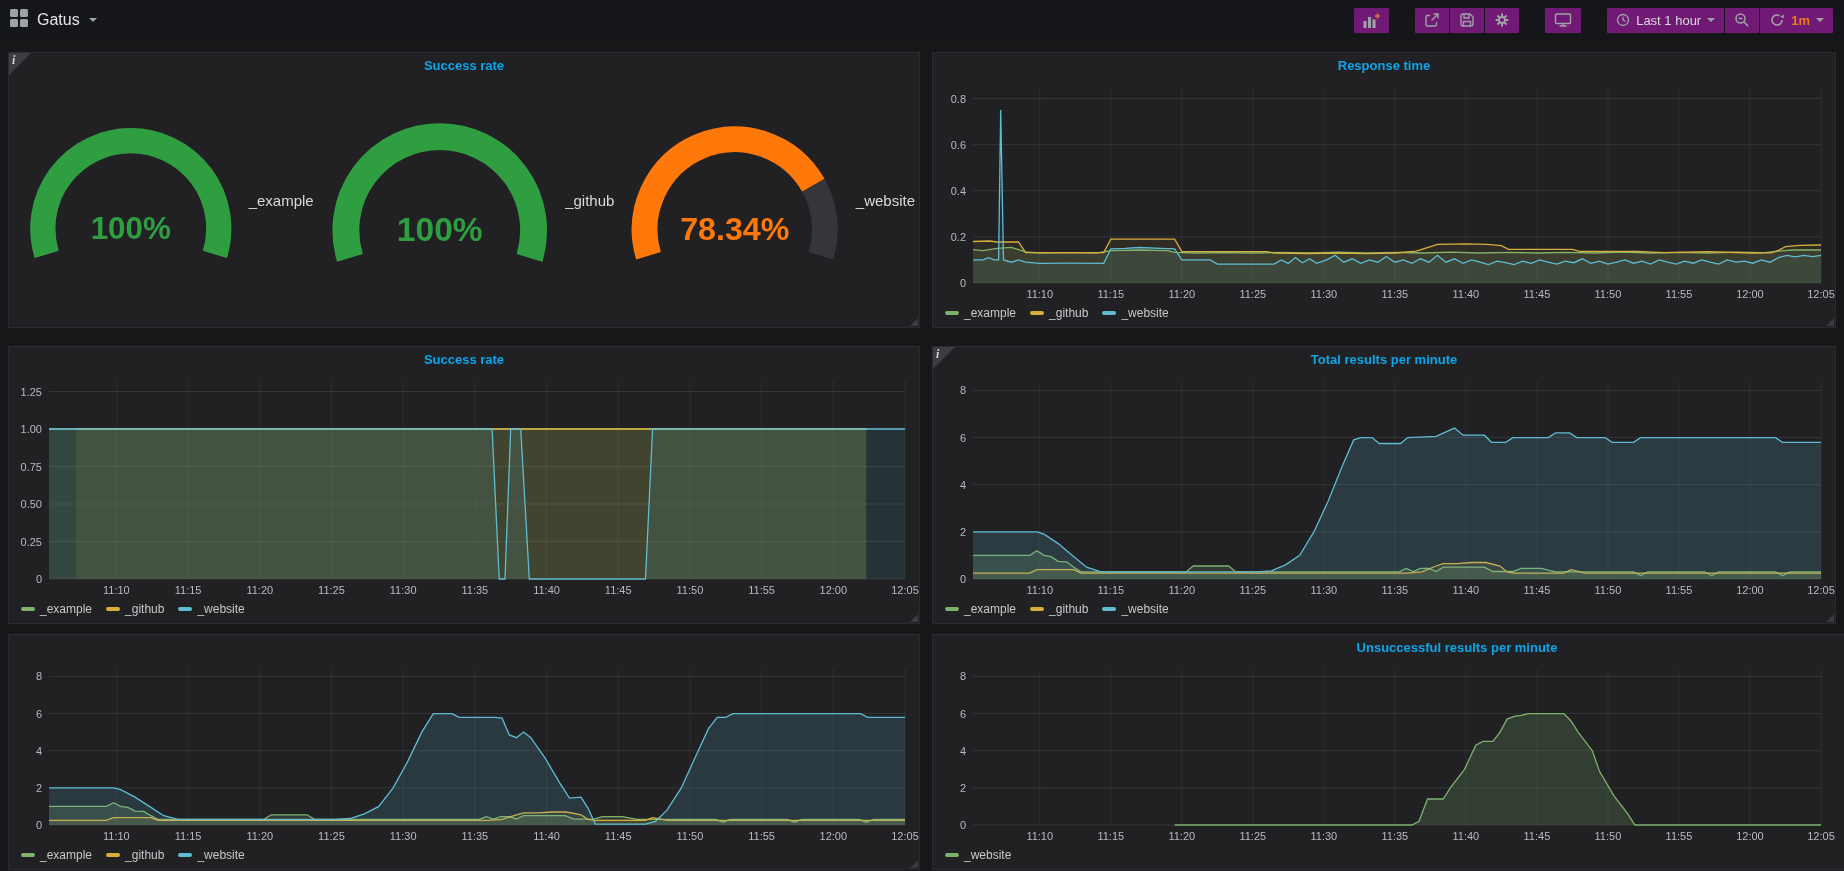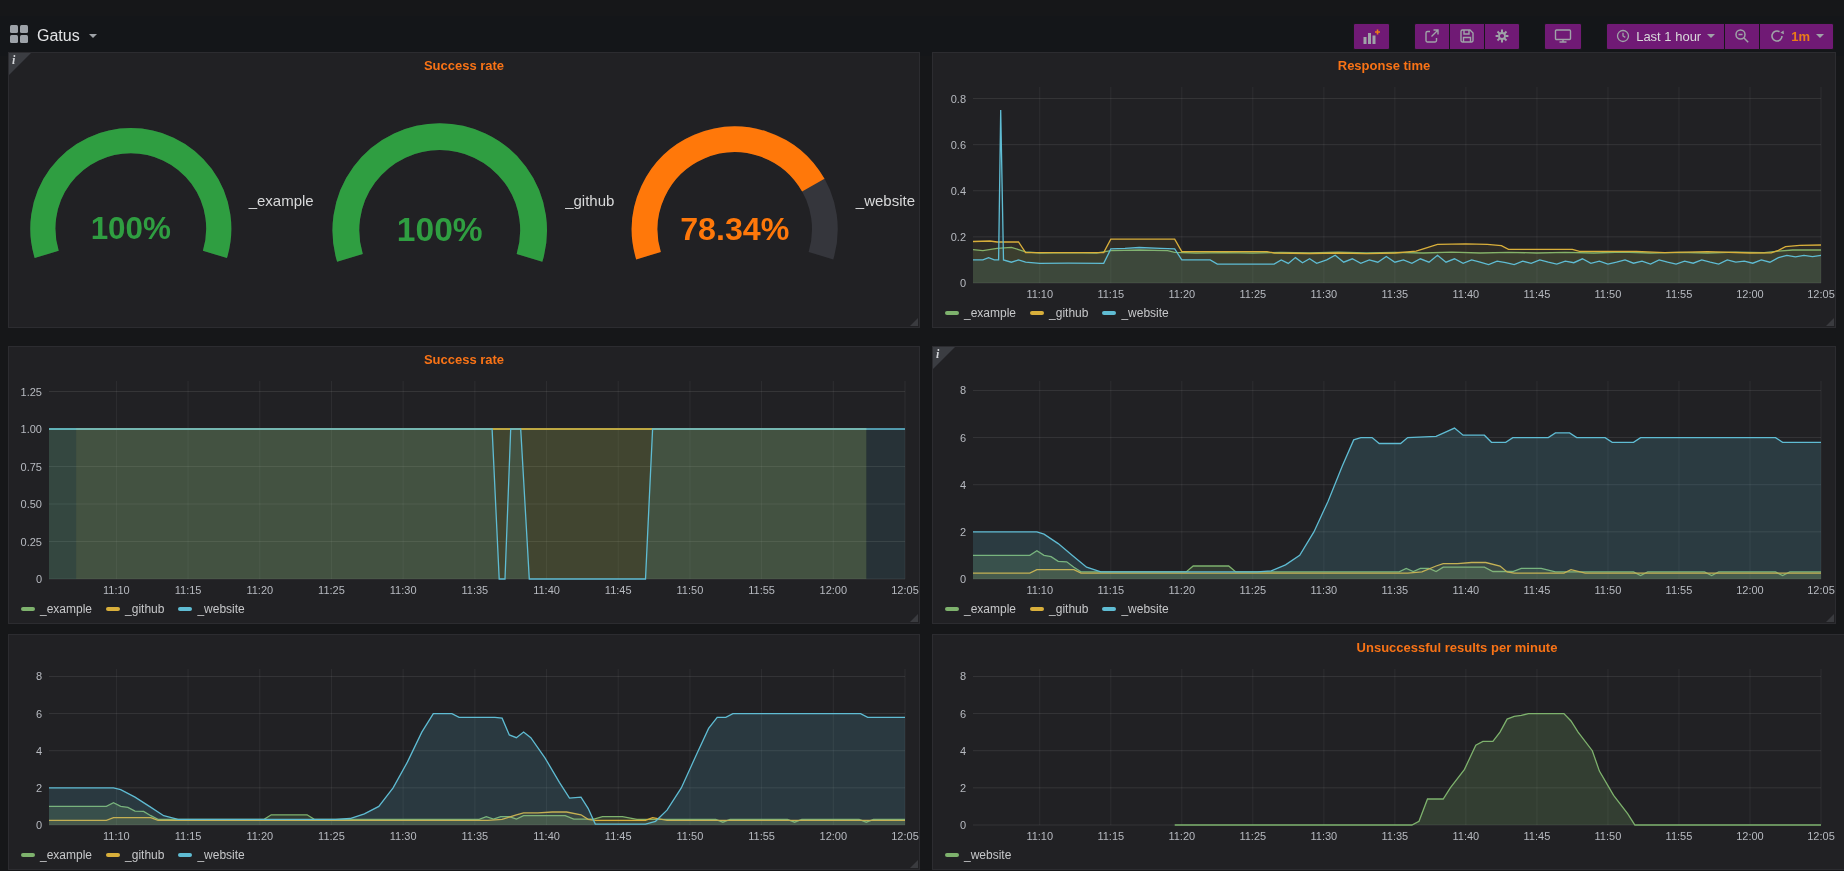--- a/index.html
+++ b/index.html
@@ -2,21 +2,21 @@
 <html><head>
 <meta charset="utf-8">
 <style>
   * { margin:0; padding:0; box-sizing:border-box; }
   html,body { background:#161719; }
   body {
     width:1844px; height:871px; position:relative; overflow:hidden;
     font-family:"Liberation Sans","DejaVu Sans",sans-serif; color:#d8d9da;
   }
   
-  .nav { position:absolute; top:16px; left:0; right:0; height:40px;
+  .nav { position:absolute; top:0; left:0; right:0; height:40px;
          display:flex; align-items:center; justify-content:space-between;
          padding:0 10px; background:#141619; }
   .nav-left { display:flex; align-items:center; gap:9px; }
   .dash-title { font-size:16px; color:#e3e4e6; cursor:pointer; }
   .caret { width:0; height:0; border-left:4px solid transparent;
            border-right:4px solid transparent; border-top:4px solid #9fa3a8; display:inline-block; }
   .nav-right { display:flex; align-items:center; gap:5px; }
   .tb { height:27px; display:flex; align-items:center; gap:6px; padding:0 9px;
         background:#701a75; border:1px solid #17181a; border-radius:2px;
         color:#9fa3a8; font-size:13px; cursor:pointer; }
@@ -25,21 +25,21 @@
   .grp .tb { border-radius:0; border-right-width:0; }
   .grp .tb:first-child { border-radius:2px 0 0 2px; }
   .grp .tb:last-child { border-radius:0 2px 2px 0; border-right-width:1px; }
   .sp { width:14px; }
   .time-text { color:#d8d9da; }
   .interval { color:#eb7b18; font-weight:600; }
   
   .panel { position:absolute; background:#212124; border:1px solid #2c2c30;
            display:flex; flex-direction:column; padding-top:26px; }
   .panel-title { position:absolute; top:0; left:0; right:0; height:26px; line-height:26px;
-                 text-align:center; font-size:13px; font-weight:600; color:#f97316; cursor:pointer; }
+                 text-align:center; font-size:13px; font-weight:600; color:#0ea5e9; cursor:pointer; }
   .chart { flex:1; position:relative; overflow:hidden; }
   .legend { height:24px; display:flex; align-items:center; padding:0 0 4px 12px; gap:14px;
             font-size:12px; color:#c7c8ca; }
   .legend-item { display:flex; align-items:center; gap:5px; cursor:pointer; }
   .dash { width:14px; height:4px; border-radius:2px; display:inline-block; }
   .info-corner { position:absolute; top:0; left:0; width:0; height:0; z-index:3;
                  border-top:22px solid #3b3d42; border-right:22px solid transparent; cursor:pointer; }
   .i-glyph { position:absolute; top:-22px; left:3px; font-family:"Liberation Serif",serif;
              font-style:italic; font-weight:bold; font-size:12px; color:#d3d5d9; }
   .resize-handle { position:absolute; right:1px; bottom:1px; width:0; height:0;
@@ -309,20 +309,21 @@
         <span>_website</span>
       </span>
     </div>
   <div class="resize-handle"></div>
 </div>
 
 <div class="panel" style="left:932px; top:346px; width:904px; height:278px;">
   <div class="info-corner">
       <span class="i-glyph">i</span>
     </div>
+  <div class="panel-title">Total results per minute</div>
   <div class="chart"><svg width="902" height="226">
         <g>
           <line x1="40" x2="888" y1="206" y2="206" stroke="rgba(255,255,255,0.09)"></line>
           <text x="33" y="210" text-anchor="end" fill="#b7bac0" font-size="11">0</text>
           <line x1="40" x2="888" y1="158.85714285714286" y2="158.85714285714286" stroke="rgba(255,255,255,0.09)"></line>
           <text x="33" y="162.85714285714286" text-anchor="end" fill="#b7bac0" font-size="11">2</text>
           <line x1="40" x2="888" y1="111.71428571428572" y2="111.71428571428572" stroke="rgba(255,255,255,0.09)"></line>
           <text x="33" y="115.71428571428572" text-anchor="end" fill="#b7bac0" font-size="11">4</text>
           <line x1="40" x2="888" y1="64.57142857142856" y2="64.57142857142856" stroke="rgba(255,255,255,0.09)"></line>
           <text x="33" y="68.57142857142856" text-anchor="end" fill="#b7bac0" font-size="11">6</text>

